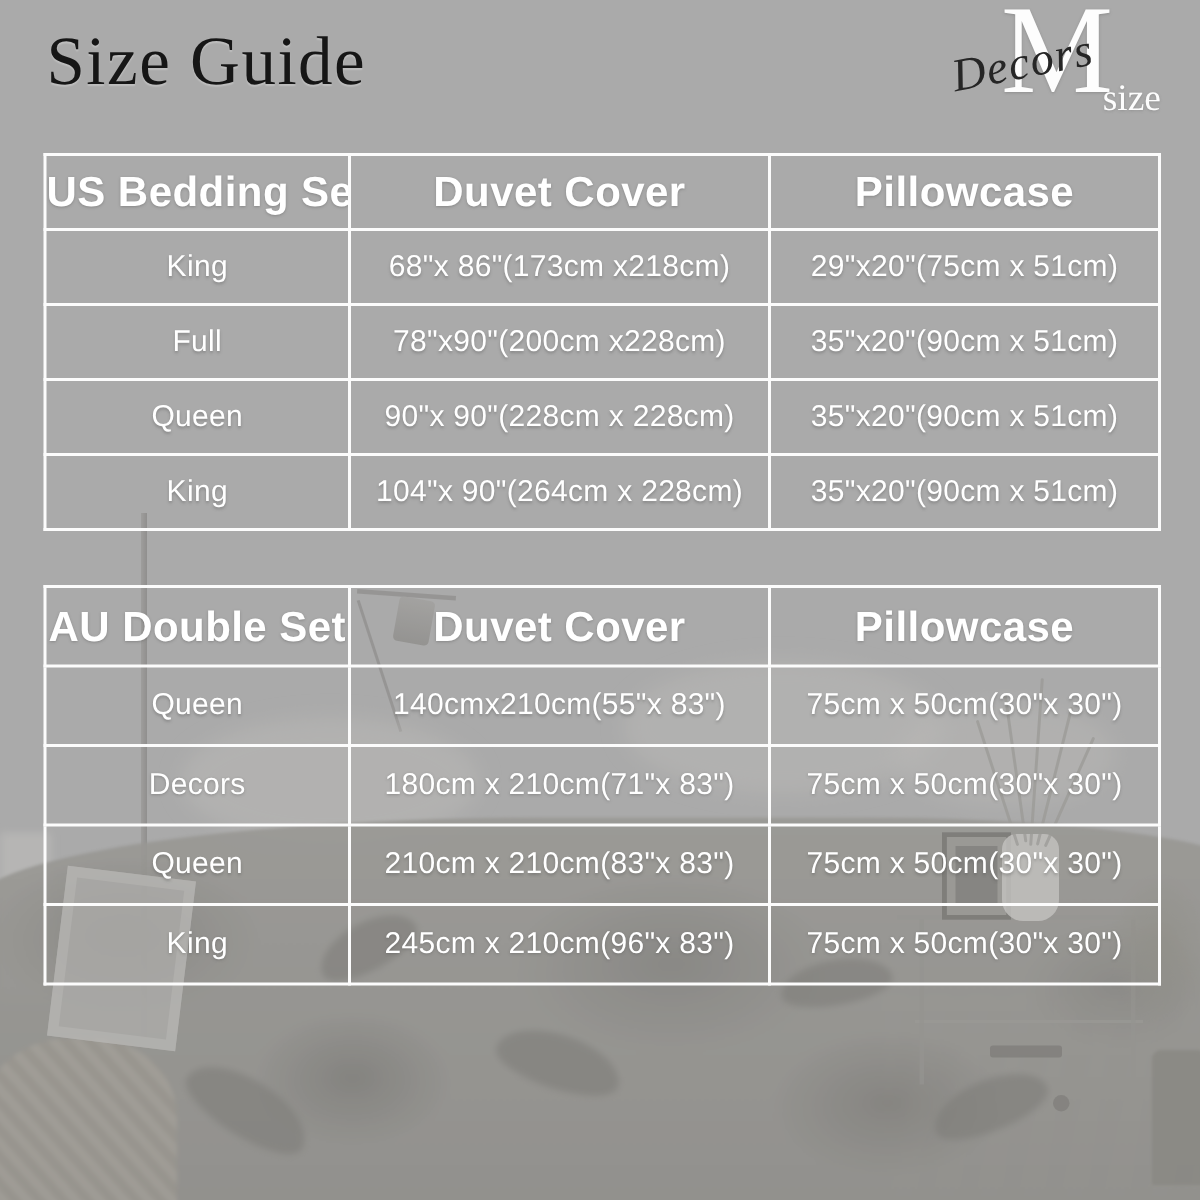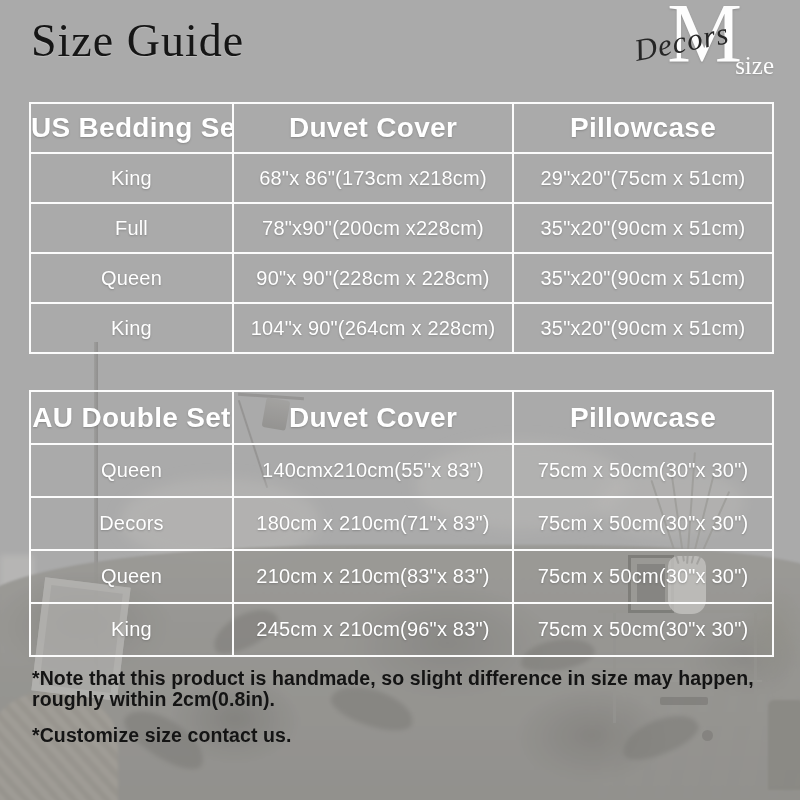--- a/index.html
+++ b/index.html
@@ -241,19 +241,15 @@
           <td>75cm x 50cm(30"x 30")</td>
         </tr>
         <tr>
           <td>King</td>
           <td>245cm x 210cm(96"x 83")</td>
           <td>75cm x 50cm(30"x 30")</td>
         </tr>
       </tbody>
     </table>
 
-    <div class="notes">
-      <p>*Note that this product is handmade, so slight  difference in size may happen, roughly within 2cm(0.8in).</p>
-      <p>*Customize size contact us.</p>
-    </div>
 
   </div>
 </div>
 
 </body></html>

